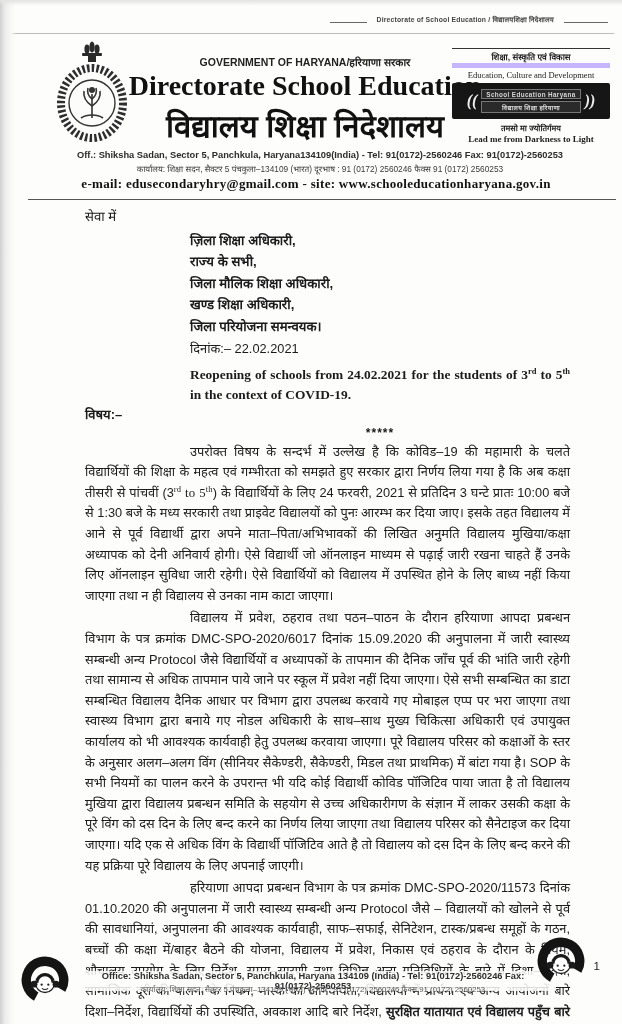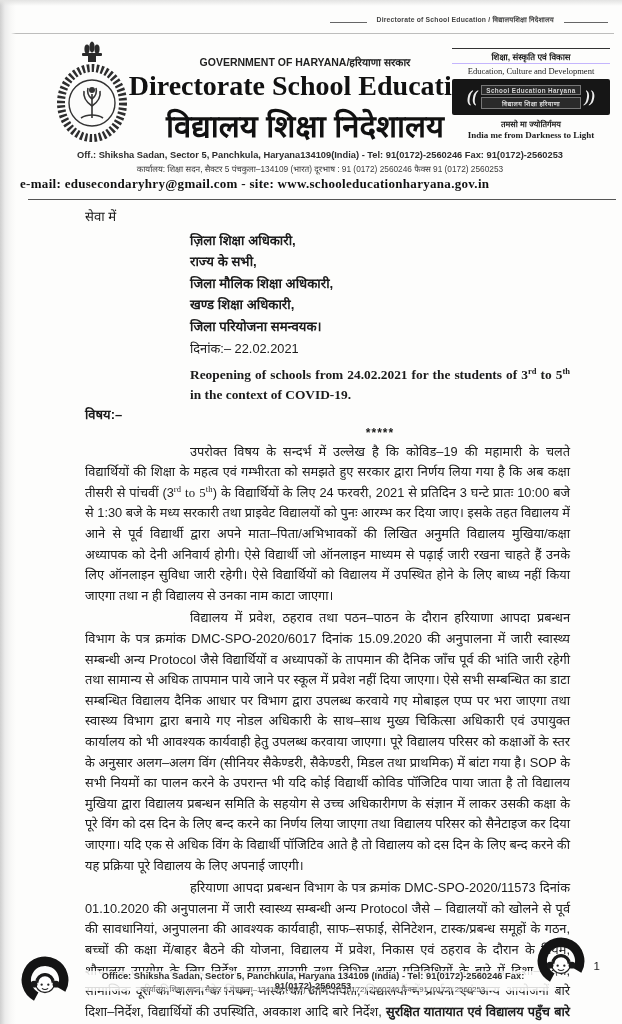--- a/index.html
+++ b/index.html
@@ -23,38 +23,38 @@
   
   .emblem{position:absolute;left:44px;top:40px;width:96px;height:108px;}
   .govt-line{position:absolute;top:55px;left:140px;width:330px;text-align:center;
     font-size:10.5px;font-weight:bold;color:#222;}
   .title-en{position:absolute;top:70px;left:110px;width:390px;text-align:center;
     font-size:28px;font-weight:bold;font-family:"Liberation Serif","DejaVu Serif",serif;color:#111;}
   .title-hi{position:absolute;top:104px;left:110px;width:390px;text-align:center;
     font-size:31px;font-weight:bold;color:#111;}
 
   .motto-box{position:absolute;top:48px;right:12px;width:158px;text-align:center;z-index:2;}
-  .motto-hi{font-size:8.5px;font-weight:bold;border-top:1.2px solid #333;border-bottom:1px solid #c4b5fd;
+  .motto-hi{font-size:8.5px;font-weight:bold;border-top:1.2px solid #333;border-bottom:5px solid #c4b5fd;
     padding:2px 0 1px 0;}
   .motto-en{font-size:8.5px;font-family:"Liberation Serif",serif;padding:2px 0 3px 0;}
   .banner{background:#161616;height:36px;display:flex;align-items:center;justify-content:center;
     gap:4px;border-radius:2px;}
   .banner .bracket{color:#eee;font-family:"Liberation Serif",serif;font-size:16px;font-weight:bold;
     font-style:italic;line-height:1;}
   .banner-lines{display:flex;flex-direction:column;gap:2px;}
   .banner-line{color:#d8d8d8;font-size:6.3px;font-weight:bold;letter-spacing:.4px;
     border:0.5px solid #777;padding:0.5px 4px;background:#2a2a2a;}
   .motto-hi2{font-size:8px;font-weight:bold;margin-top:3px;}
   .motto-en2{font-size:9px;font-weight:bold;font-family:"Liberation Serif",serif;margin-top:1px;}
 
   .addr1{position:absolute;top:150px;left:36px;right:18px;text-align:center;
     font-size:9.3px;font-weight:bold;color:#2c2c2c;}
   .addr2{position:absolute;top:163px;left:36px;right:18px;text-align:center;
     font-size:8.3px;color:#3a3a3a;}
-  .email-line{position:absolute;top:176px;left:20px;right:10px;
+  .email-line{position:absolute;top:176px;left:20px;right:10px;text-align:center;
     font-size:13px;font-weight:bold;font-family:"Liberation Serif","DejaVu Serif",serif;
     letter-spacing:.3px;color:#111;}
   .header-rule{position:absolute;top:199px;left:28px;right:6px;border-top:1.5px solid #555;}
 
   
   .letter{position:absolute;top:207px;left:85px;right:52px;font-size:12.8px;line-height:20.6px;
     color:#1b1b1b;}
   .salutation{font-size:13.2px;margin-bottom:2px;}
   .addr-list div{margin-left:105px;font-weight:600;font-size:13.2px;line-height:21.5px;}
   .memo-line,.date-line{margin-left:105px;font-size:12.8px;line-height:20px;margin-top:2px;}
@@ -122,21 +122,21 @@
   <div class="motto-en">Education, Culture and Development</div>
   <div class="banner">
     <span class="bracket">((</span>
     <span class="banner-lines">
       <span class="banner-line">School Education Haryana</span>
       <span class="banner-line">विद्यालय शिक्षा हरियाणा</span>
     </span>
     <span class="bracket">))</span>
   </div>
   <div class="motto-hi2">तमसो मा ज्योतिर्गमय</div>
-  <div class="motto-en2">India me from Darkness to Light</div>
+  <div class="motto-en2">Lead me from Darkness to Light</div>
 </div>
 
 <div class="addr1">Off.:  Shiksha Sadan, Sector 5, Panchkula, Haryana134109(India) - Tel: 91(0172)-2560246 Fax: 91(0172)-2560253</div>
 <div class="addr2">कार्यालय:  शिक्षा सदन, सैक्टर 5 पंचकुला–134109 (भारत) दूरभाष : 91 (0172) 2560246  फैक्स 91 (0172) 2560253</div>
 <div class="email-line">e-mail: edusecondaryhry@gmail.com - site: www.schooleducationharyana.gov.in</div>
 <div class="header-rule"></div>
 
 <div class="letter">
   <div class="salutation">सेवा में</div>
 

